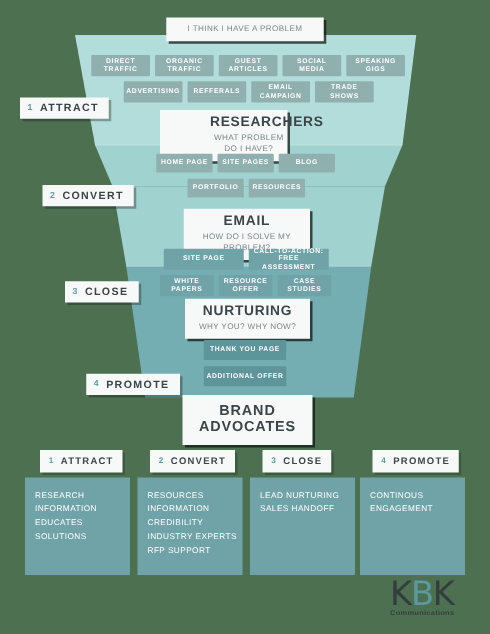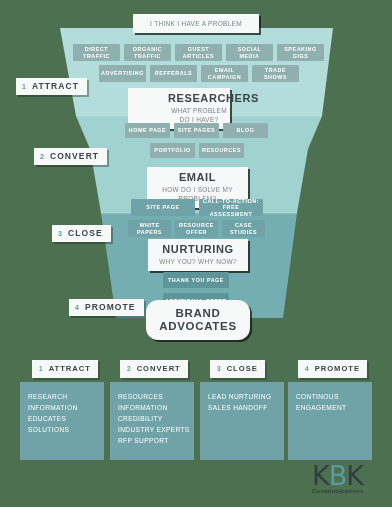--- a/index.html
+++ b/index.html
@@ -190,21 +190,21 @@
   </div>
 
   <div class="pill dark2" style="left:163px;top:272px;width:66px;height:16px;">THANK YOU PAGE</div>
   <div class="pill dark2" style="left:163px;top:293px;width:66px;height:16px;">ADDITIONAL OFFER</div>
 
   <div class="flag" style="left:69px;top:299px;">
     <span class="num">4</span>
     <span class="lbl">PROMOTE</span>
   </div>
 
-  <div class="title-card single" style="left:146px;top:300px;width:104px;border-radius:12px;">
+  <div class="title-card single" style="left:146px;top:316px;width:104px;">
     <div class="t1">BRAND ADVOCATES</div>
   </div>
 
   <div class="summary">
 
     <div class="col" style="left:0px;">
       <div class="lines">
         <div>RESEARCH</div>
         <div>INFORMATION</div>
         <div>EDUCATES</div>

